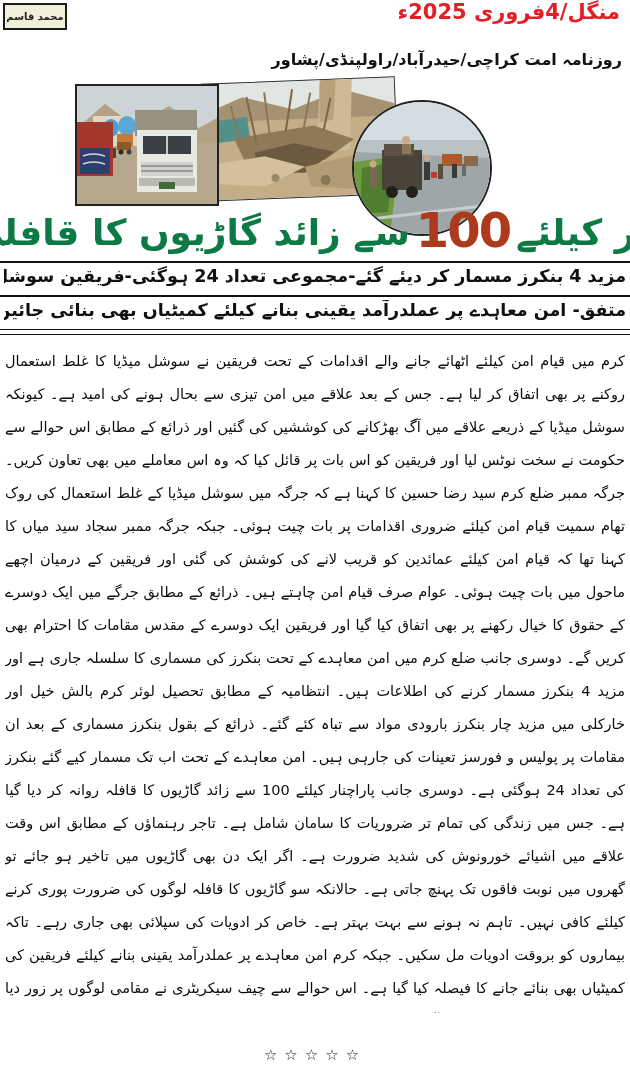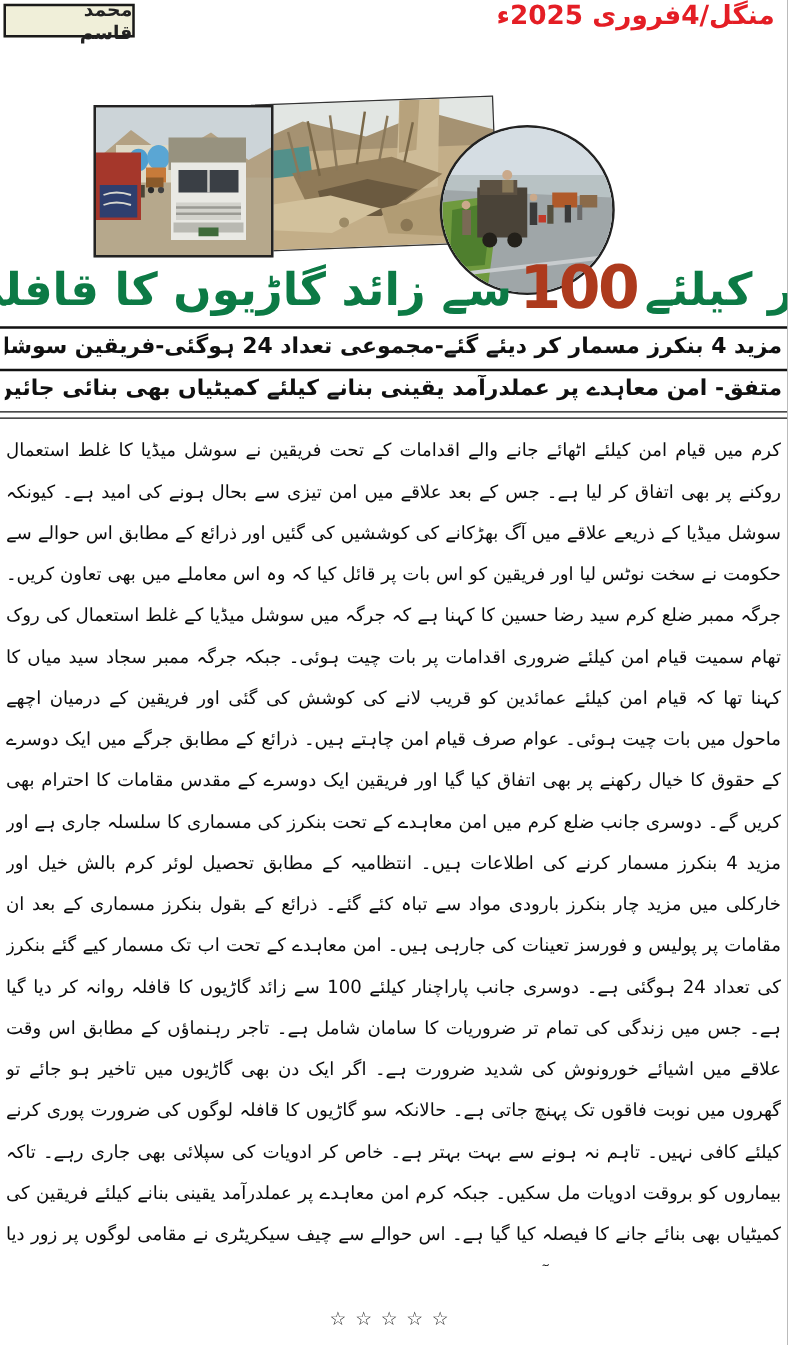--- a/index.html
+++ b/index.html
@@ -12,23 +12,22 @@
     overflow:hidden;
     direction:rtl;
   }
   
   .author-box{
     position:absolute;left:3px;top:3px;
     width:60px;height:23px;
     border:2px solid #1a1a1a;
     background:#f0efd9;
     display:flex;align-items:center;justify-content:center;
-    font-size:15px;font-weight:bold;color:#222;
+    font-size:10px;font-weight:bold;color:#222;
     direction:rtl;
-    padding-left:41px;
   }
   .pub-date{
     position:absolute;top:0;right:10px;
     font-size:21px;font-weight:bold;
     color:var(--date-red,#e41e25);
     direction:rtl;text-align:right;
   }
   .edition-line{
     position:absolute;top:50px;right:8px;
     font-size:16px;font-weight:bold;color:#111;
@@ -83,20 +82,21 @@
 </style>
 </head>
 <body>
 
 <div class="page">
 
   <div class="author-box">
     <span>محمد قاسم</span>
   </div>
   <div class="pub-date">منگل/4فروری 2025ء</div>
+  <div class="edition-line">روزنامہ امت کراچی/حیدرآباد/راولپنڈی/پشاور</div>
 
   <div class="photos">
 
     <div class="photo photo-mid">
       <svg viewBox="0 0 192 116" preserveAspectRatio="none">
         <rect x="0" y="0" width="192" height="30" fill="#e2e6e3"></rect>
         <polygon points="0,30 40,14 90,28 140,10 192,26 192,40 0,40" fill="#a59272"></polygon>
         <rect x="0" y="38" width="192" height="78" fill="#c3ae88"></rect>
         <polygon points="118,0 150,0 146,70 112,74" fill="#cdbb97"></polygon>
         <polygon points="118,0 134,0 130,40 116,42" fill="#b7a27c"></polygon>

